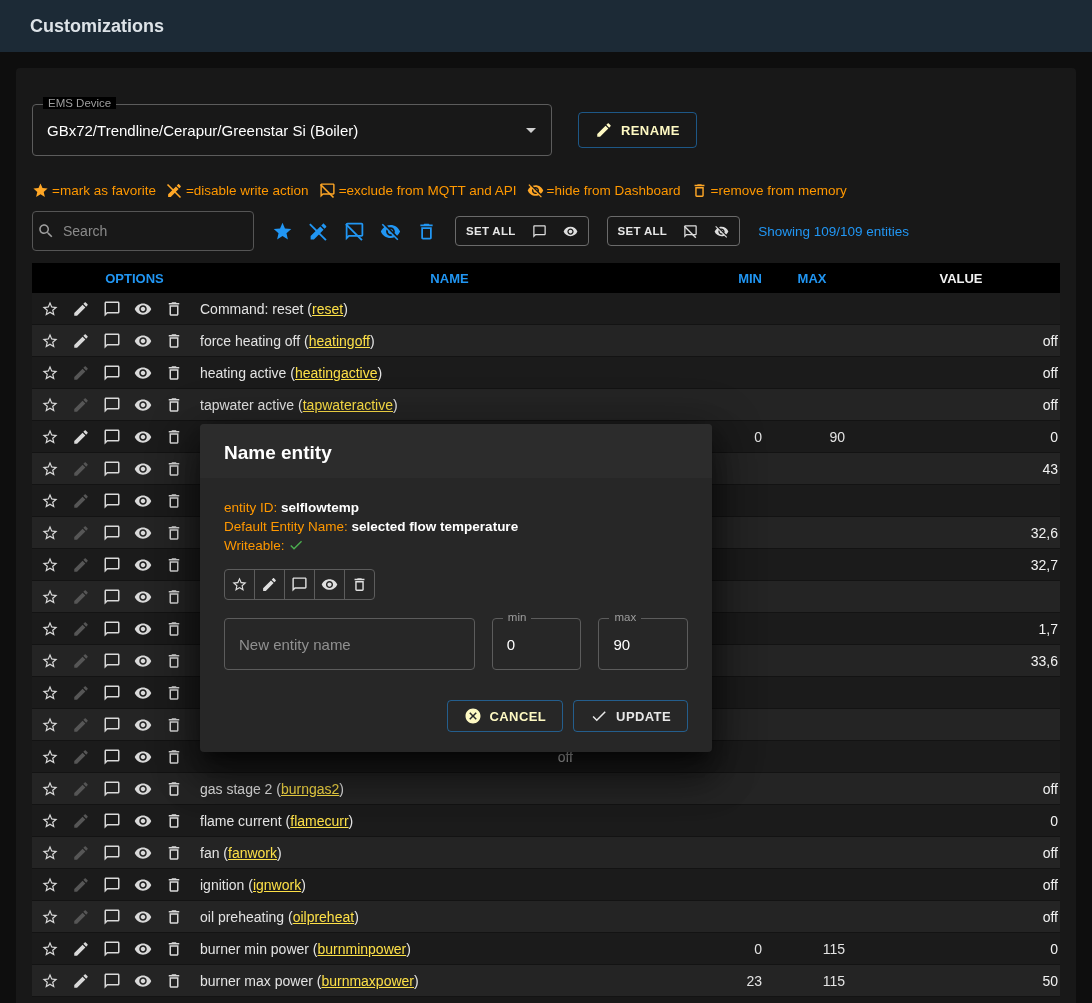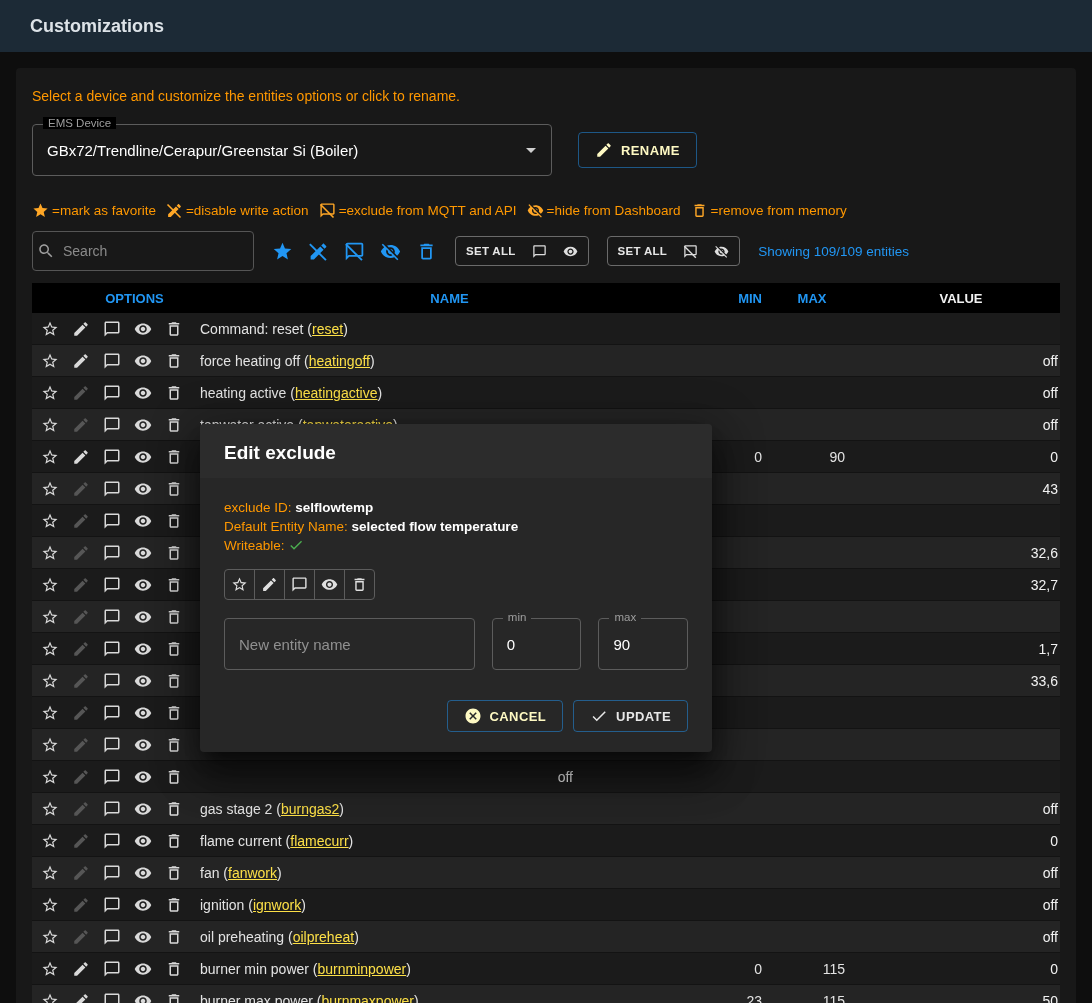--- a/index.html
+++ b/index.html
@@ -99,21 +99,20 @@
   .btn-outlined.white { color: #e8e8e8; }
 </style>
 </head>
 <body>
 
 <div class="app-bar">
   <div class="app-title">Customizations</div>
 </div>
 
 <div class="panel">
-  <div class="intro">Select a device and customize the entities options or click to rename.</div>
 
   <div class="device-row">
     <div class="mui-select">
       <span class="notch-label">EMS Device</span>
       <span class="select-value">GBx72/Trendline/Cerapur/Greenstar Si (Boiler)</span>
       <span class="icon caret">
           <svg viewBox="0 0 24 24">
             <path d="M7 10l5 5 5-5z"></path>
           </svg>
         </span>
@@ -971,24 +970,24 @@
         </div>
         <div class="cell c-name">burner max power (<a class="elink">burnmaxpower</a>)</div>
         <div class="cell c-min">23</div>
         <div class="cell c-max">115</div>
         <div class="cell c-value">50</div>
       </div>
     </div>
 </div>
 
 <div class="dialog">
-  <div class="dialog-title">Edit exclude</div>
+  <div class="dialog-title">Name entity</div>
   <div class="dialog-body">
     <div class="dline">
-      <span class="dlabel">exclude ID:</span>
+      <span class="dlabel">entity ID:</span>
       <span class="dvalue">selflowtemp</span>
     </div>
     <div class="dline">
       <span class="dlabel">Default Entity Name:</span>
       <span class="dvalue">selected flow temperature</span>
     </div>
     <div class="dline">
       <span class="dlabel">Writeable:</span>
       <span class="icon checkicon">
           <svg viewBox="0 0 24 24">

